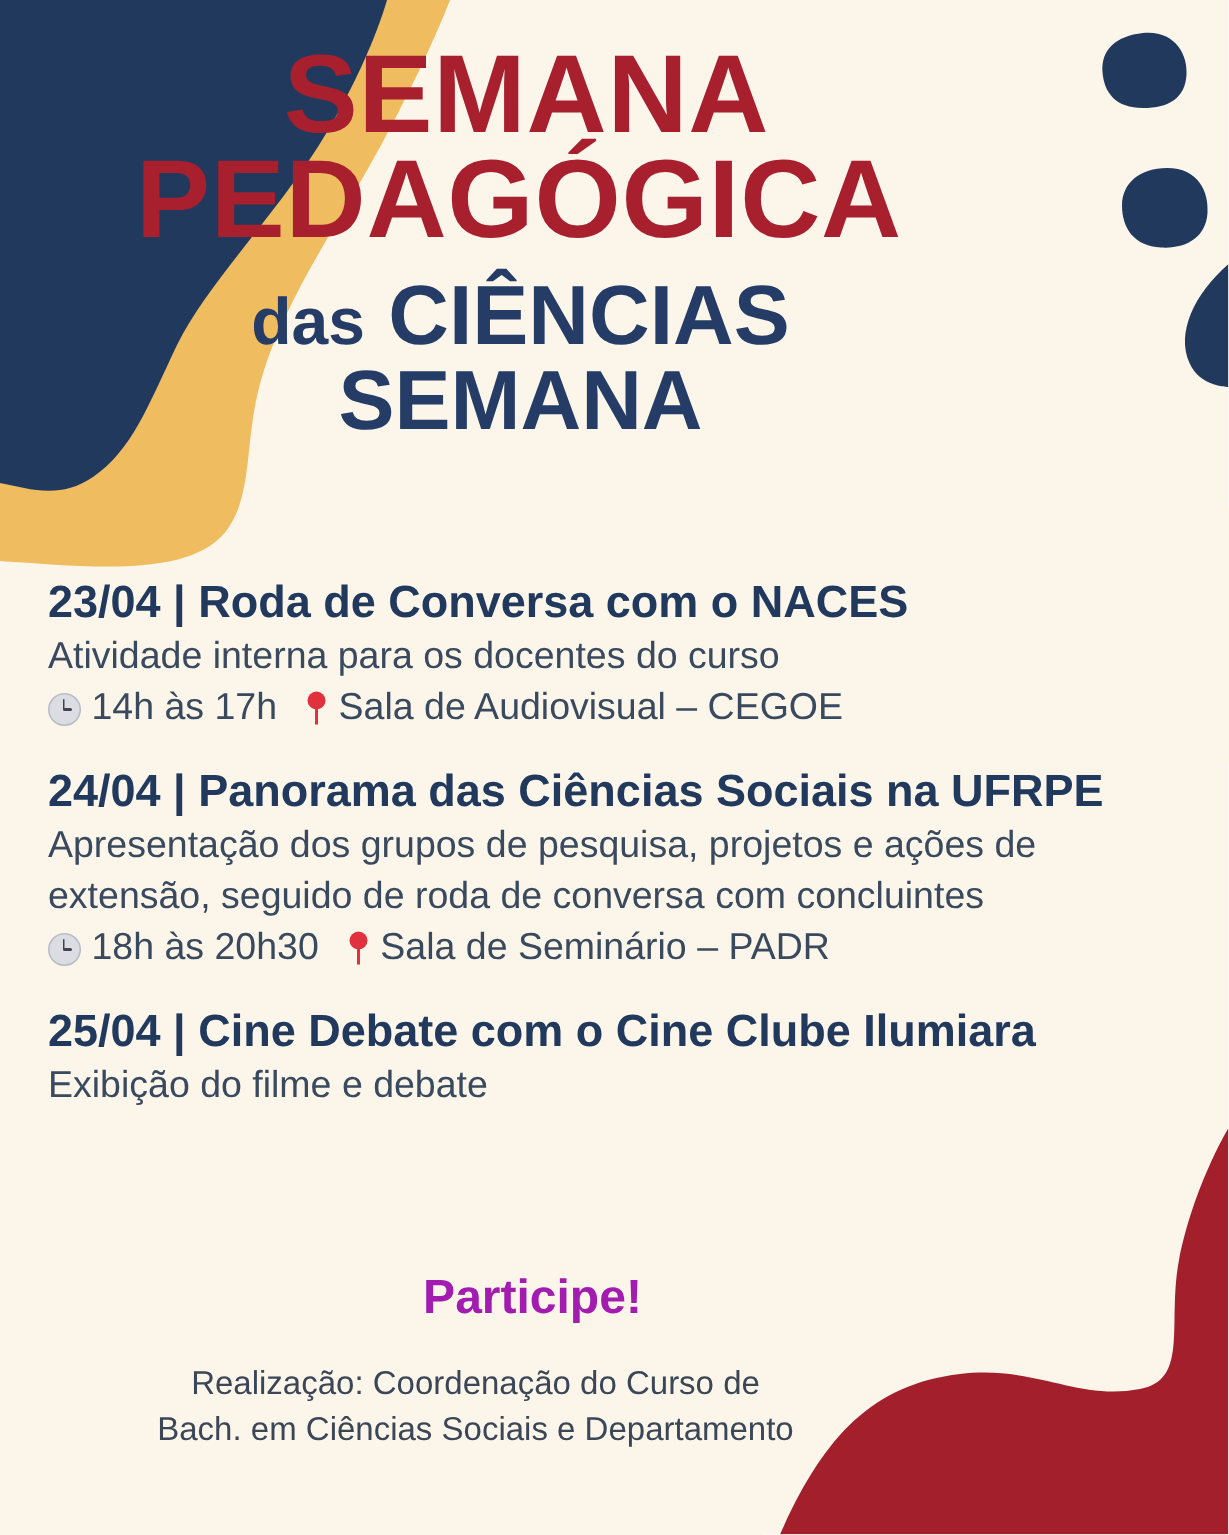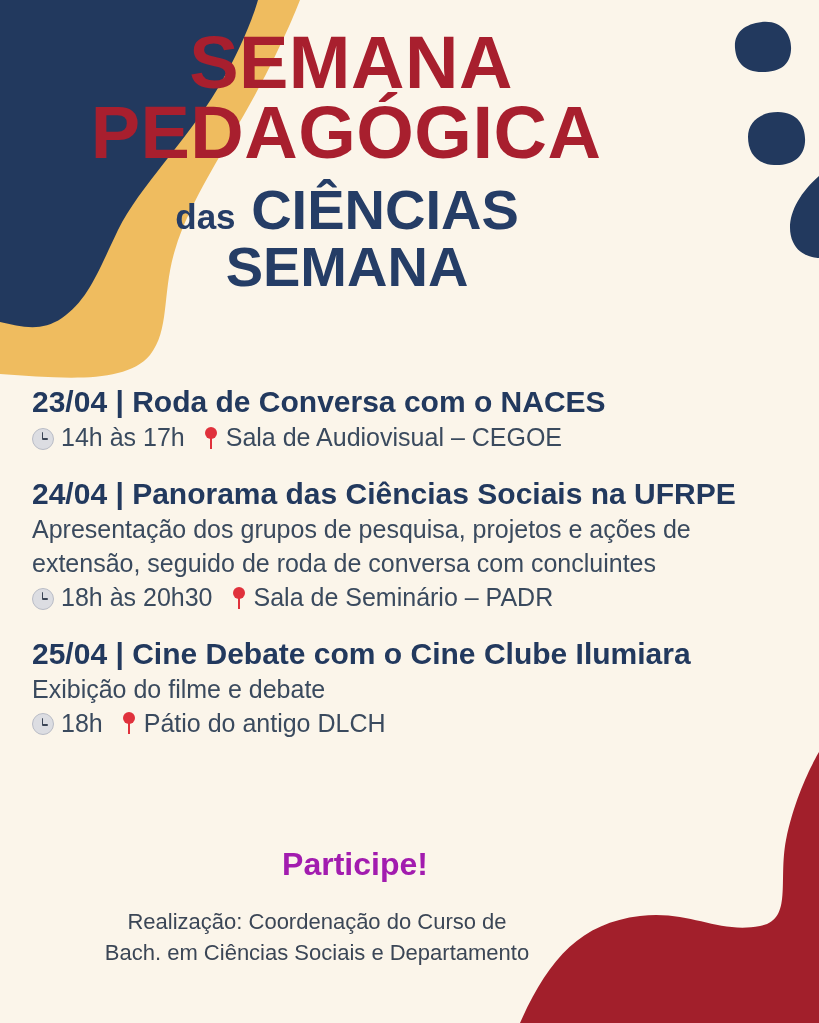--- a/index.html
+++ b/index.html
@@ -53,21 +53,21 @@
   }
   .subtitle-line1 {
     margin-top: 14px;
     font-size: 56px;
     line-height: 1.02;
     color: #253d66;
     font-weight: bold;
     margin-left: 10px;
   }
   .subtitle-line1 .sub-small {
-    font-size: 35px;
+    font-size: 44px;
   }
   .subtitle-line1 .sub-big {
     font-size: 56px;
   }
   .subtitle-line2 {
     font-size: 56px;
     line-height: 1.02;
     color: #253d66;
     font-weight: bold;
     margin-left: 10px;
@@ -222,20 +222,21 @@
       <span class="sub-small">das</span>
       <span class="sub-big">CIÊNCIAS</span>
     </div>
     <div class="subtitle-line2">SEMANA</div>
   </div>
 
   <div class="events">
 
     <div class="event">
       <div class="event-title">23/04 | Roda de Conversa com o NACES</div>
+      <div class="event-desc">Atividade interna para os docentes do curso</div>
       <div class="event-meta">
         <span class="meta-time">
           <span class="icon-clock"></span>
           <span class="meta-text">14h às 17h</span>
         </span>
         <span class="meta-place">
           <span class="icon-pin">
             <span class="head"></span>
               <span class="stem"></span>
           </span>
@@ -259,33 +260,20 @@
               <span class="stem"></span>
           </span>
           <span class="meta-text">Sala de Seminário – PADR</span>
         </span>
       </div>
     </div>
 
     <div class="event">
       <div class="event-title">25/04 | Cine Debate com o Cine Clube Ilumiara</div>
       <div class="event-desc">Exibição do filme e debate</div>
-      <div class="event-meta">
-        <span class="meta-time">
-          <span class="icon-clock"></span>
-          <span class="meta-text">18h</span>
-        </span>
-        <span class="meta-place">
-          <span class="icon-pin">
-            <span class="head"></span>
-              <span class="stem"></span>
-          </span>
-          <span class="meta-text">Pátio do antigo DLCH</span>
-        </span>
-      </div>
     </div>
 
   </div>
 
   <div class="participe">Participe!</div>
 
   <div class="footer">
     <div>Realização: Coordenação do Curso de</div>
     <div>Bach. em Ciências Sociais e Departamento</div>
   </div>

